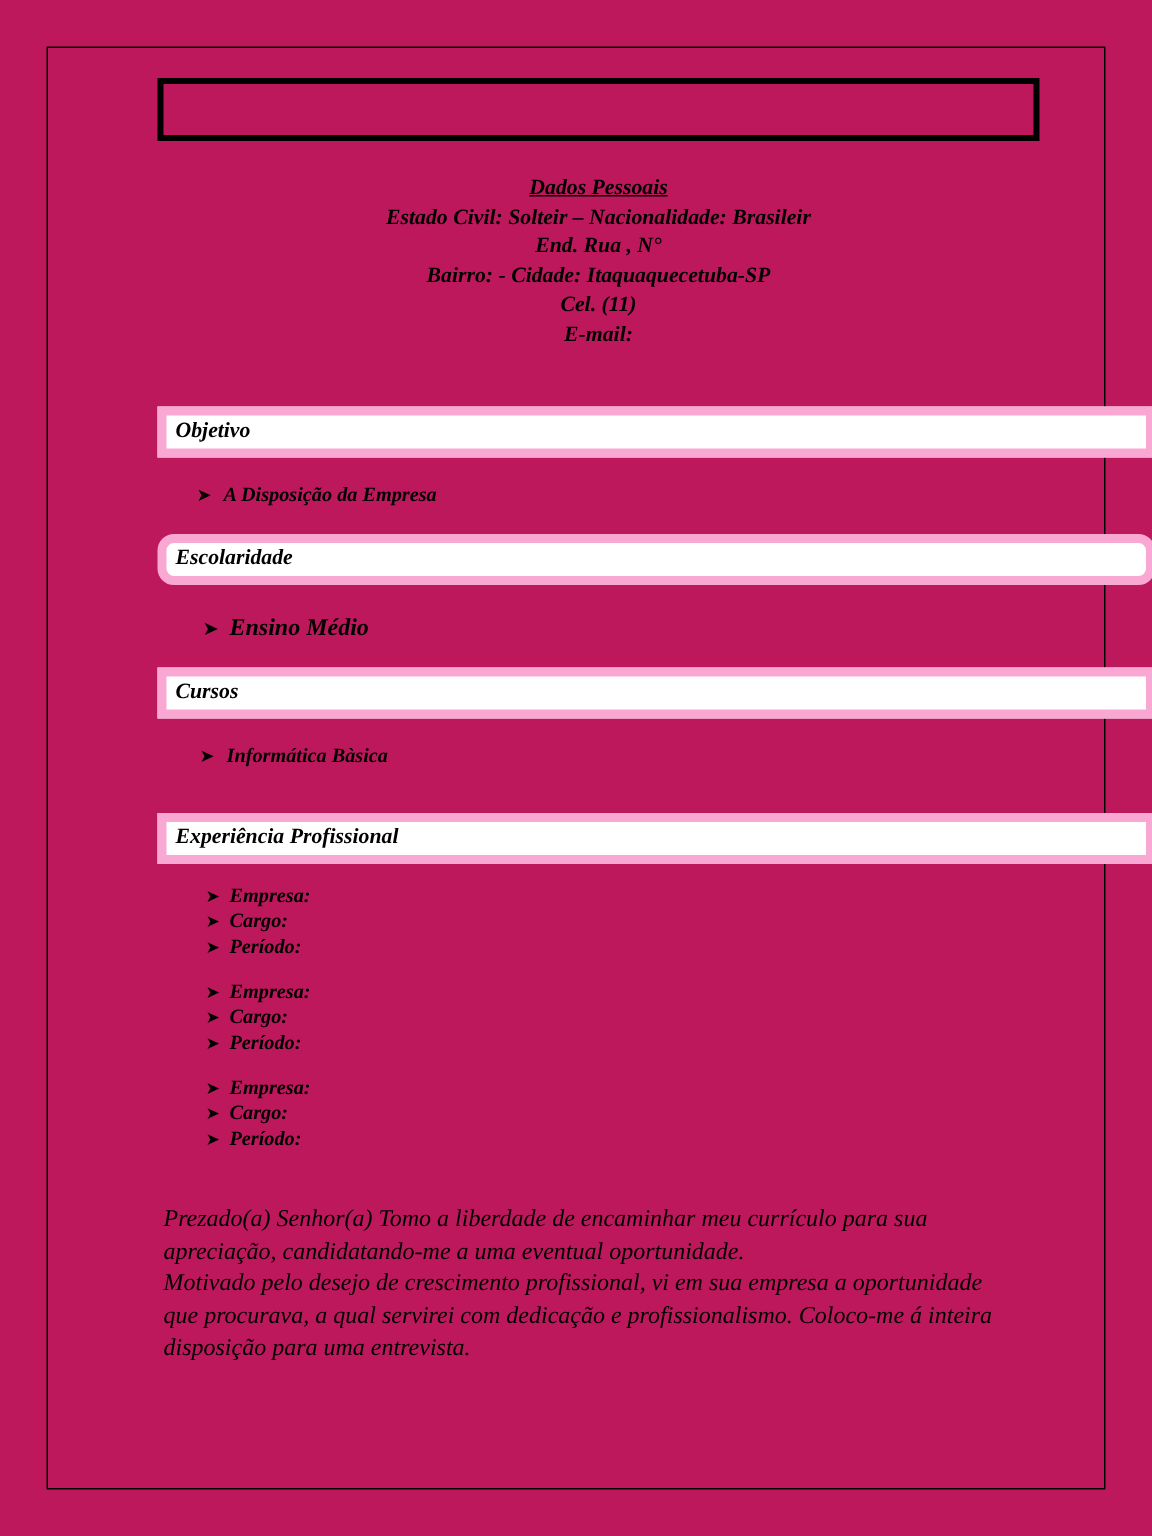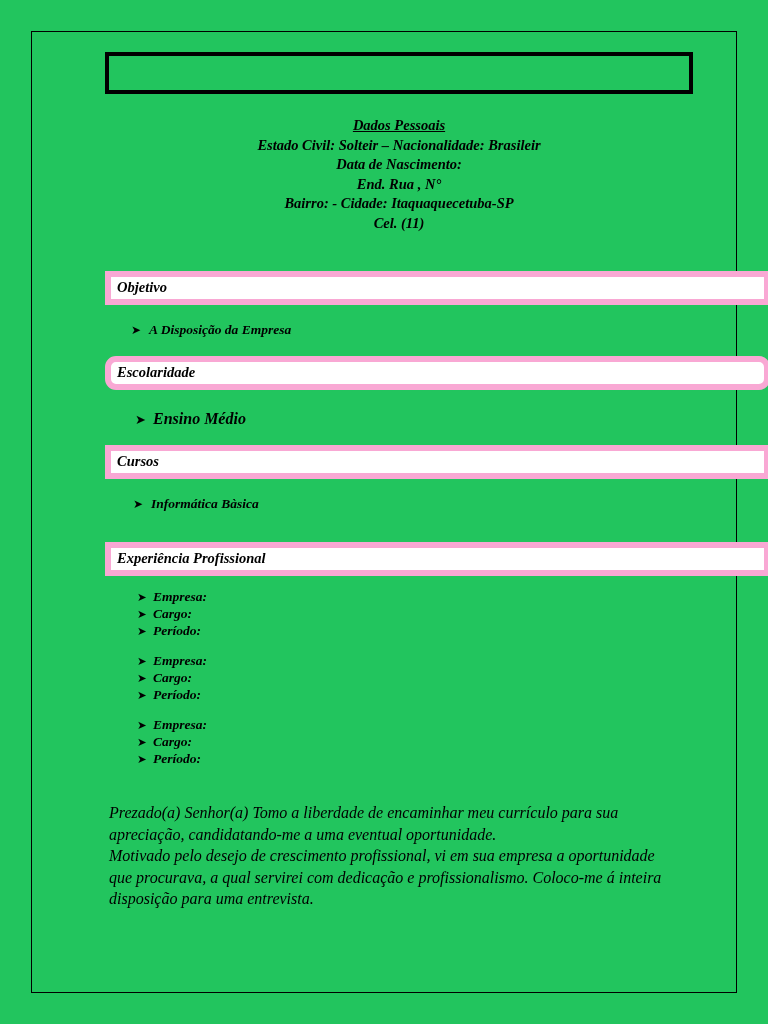--- a/index.html
+++ b/index.html
@@ -11,21 +11,21 @@
     width: 768px;
     height: 1024px;
     font-family: "Liberation Serif", serif;
     color: #000000;
     overflow: hidden;
   }
   .page {
     position: relative;
     width: 768px;
     height: 1024px;
-    background: #22c55e;
+    background: #be185d;
     box-sizing: border-box;
   }
   .page-border {
     position: absolute;
     left: 31px;
     top: 31px;
     width: 706px;
     height: 962px;
     border: 1px solid #000000;
     box-sizing: border-box;
@@ -146,24 +146,24 @@
 
   <div class="content">
 
     <div class="name-box">
       <div class="name-box-inner"></div>
     </div>
 
     <div class="personal">
       <div class="title">Dados Pessoais</div>
       <div>Estado Civil: Solteir – Nacionalidade: Brasileir</div>
-      <div>Data de Nascimento:</div>
       <div>End. Rua , N°</div>
       <div>Bairro: - Cidade: Itaquaquecetuba-SP</div>
       <div>Cel. (11)</div>
+      <div>E-mail:</div>
     </div>
 
     <div class="section-bar bar-objetivo">Objetivo</div>
     <ul class="bullet-list objetivo-list">
       <li class="bullet-item">
         <span class="bullet-glyph">➤</span>
         <span>A Disposição da Empresa</span>
       </li>
     </ul>
 

